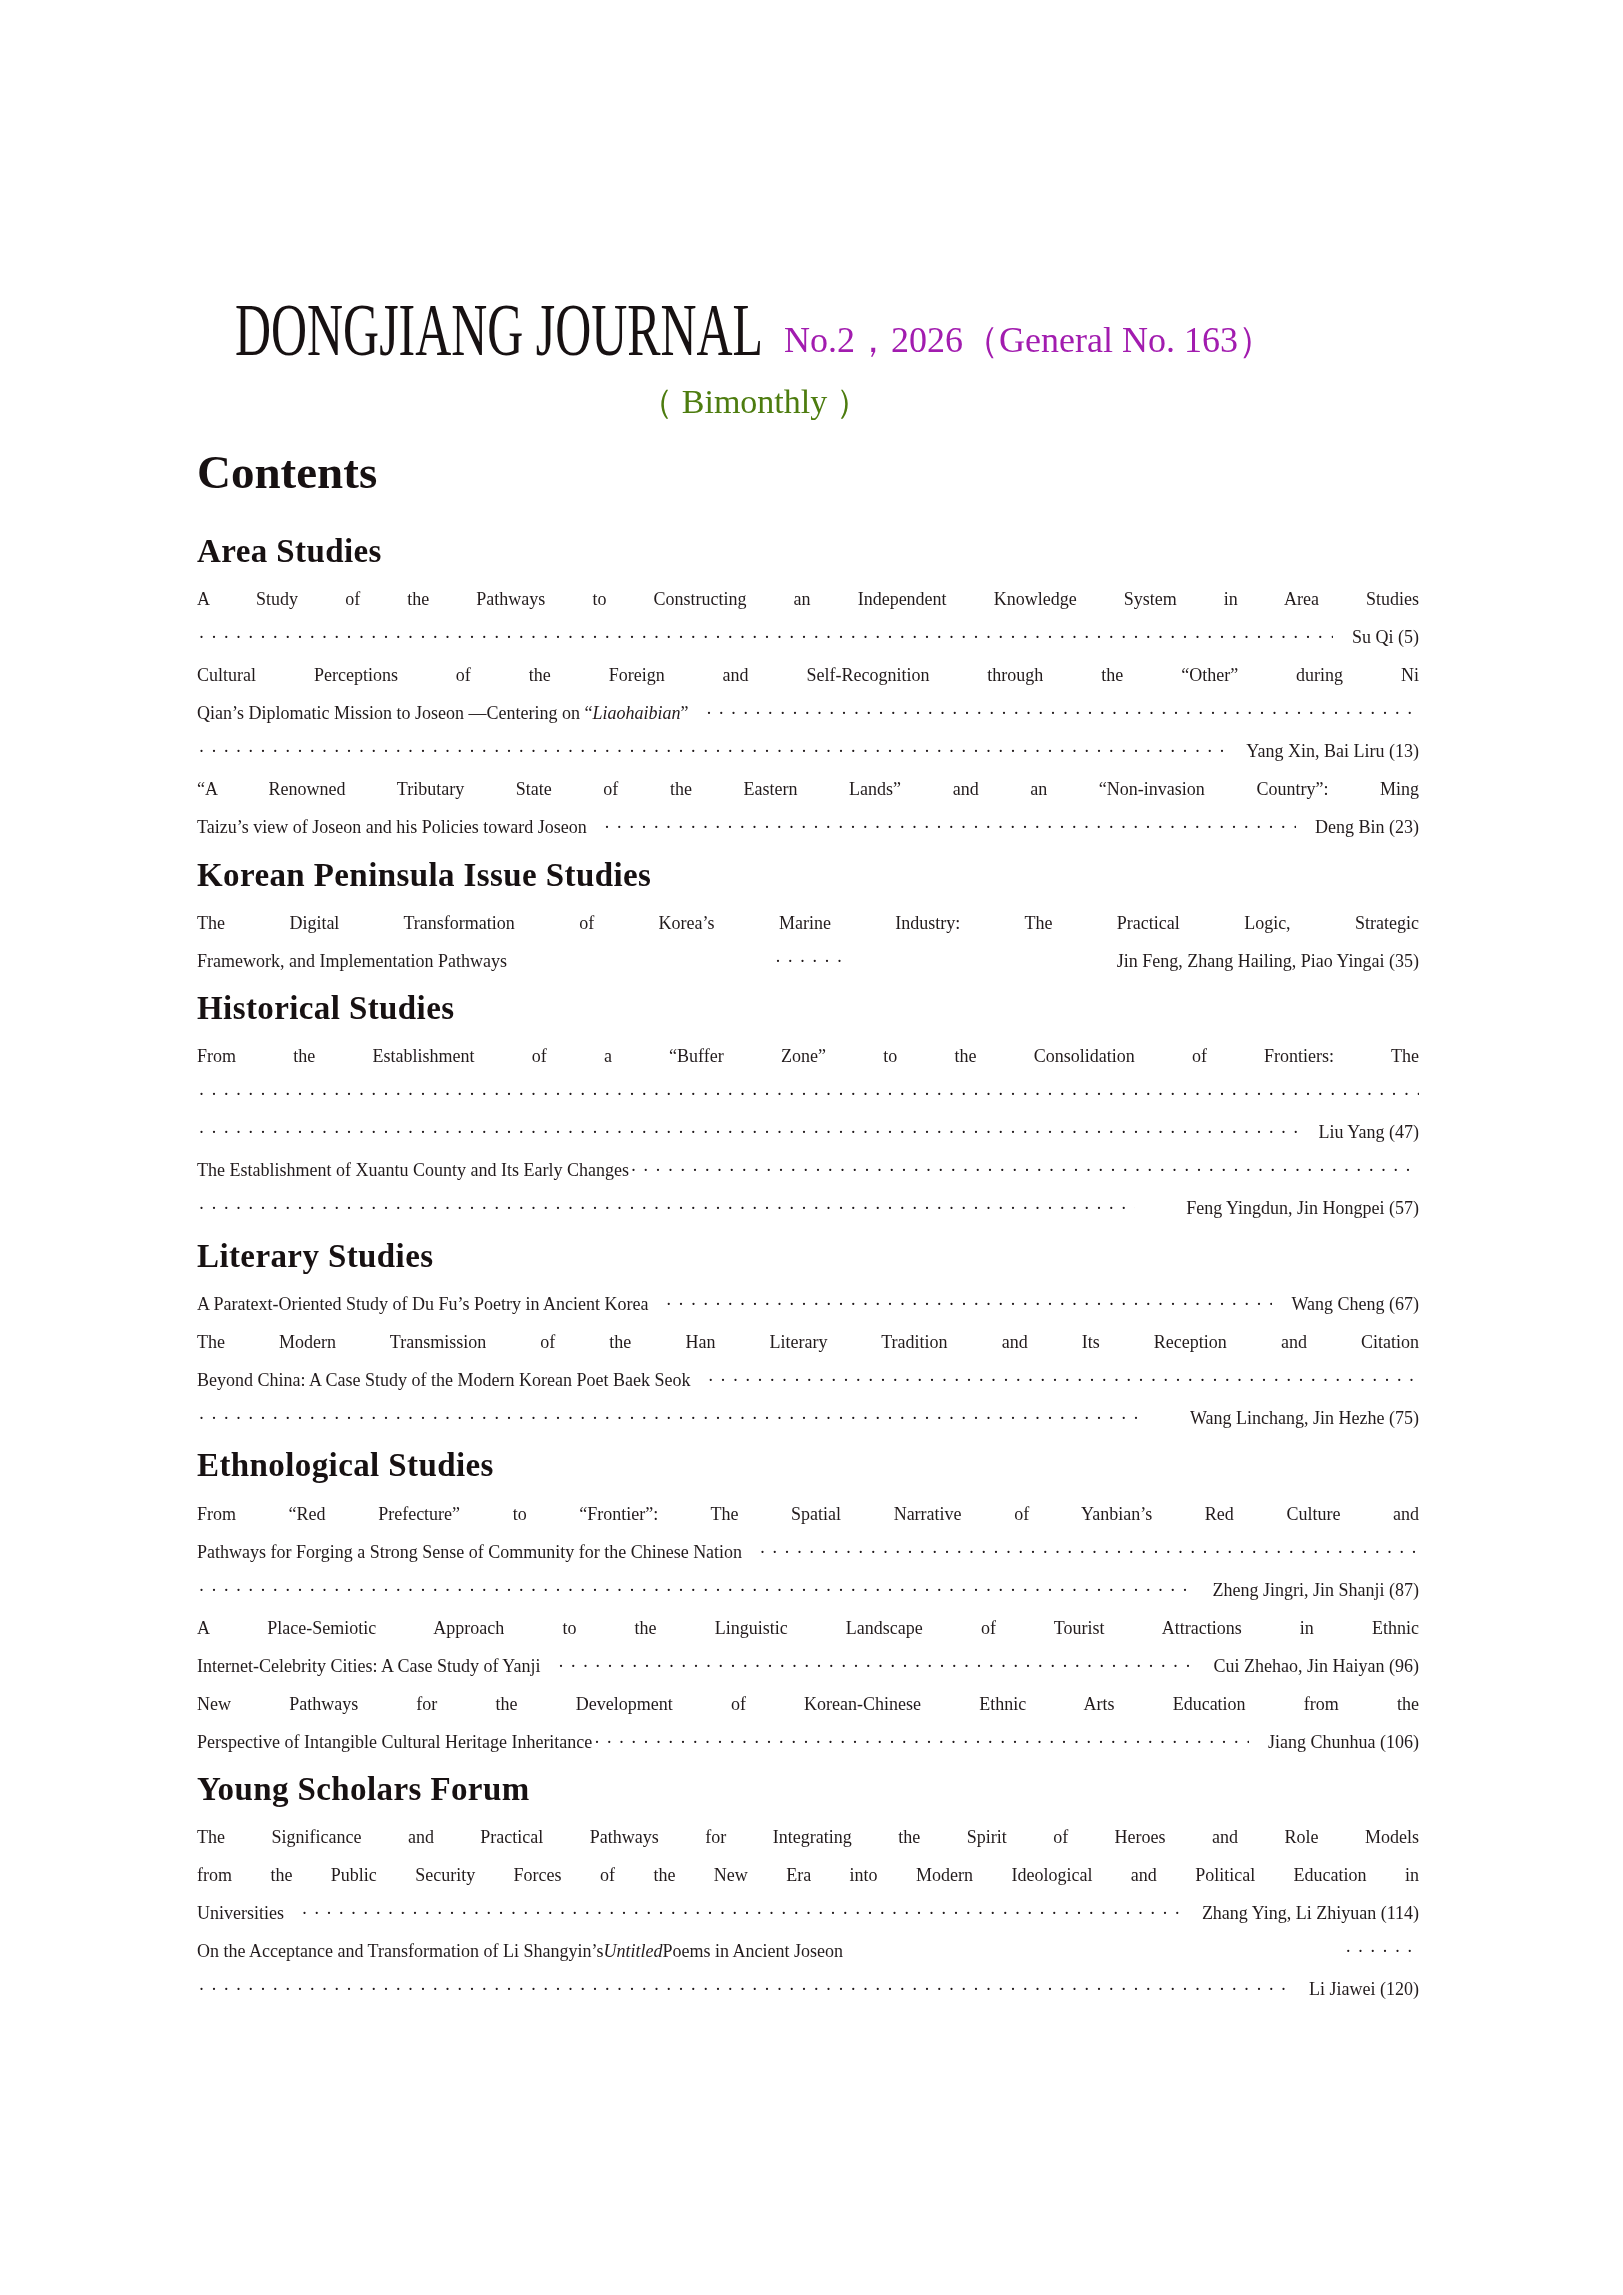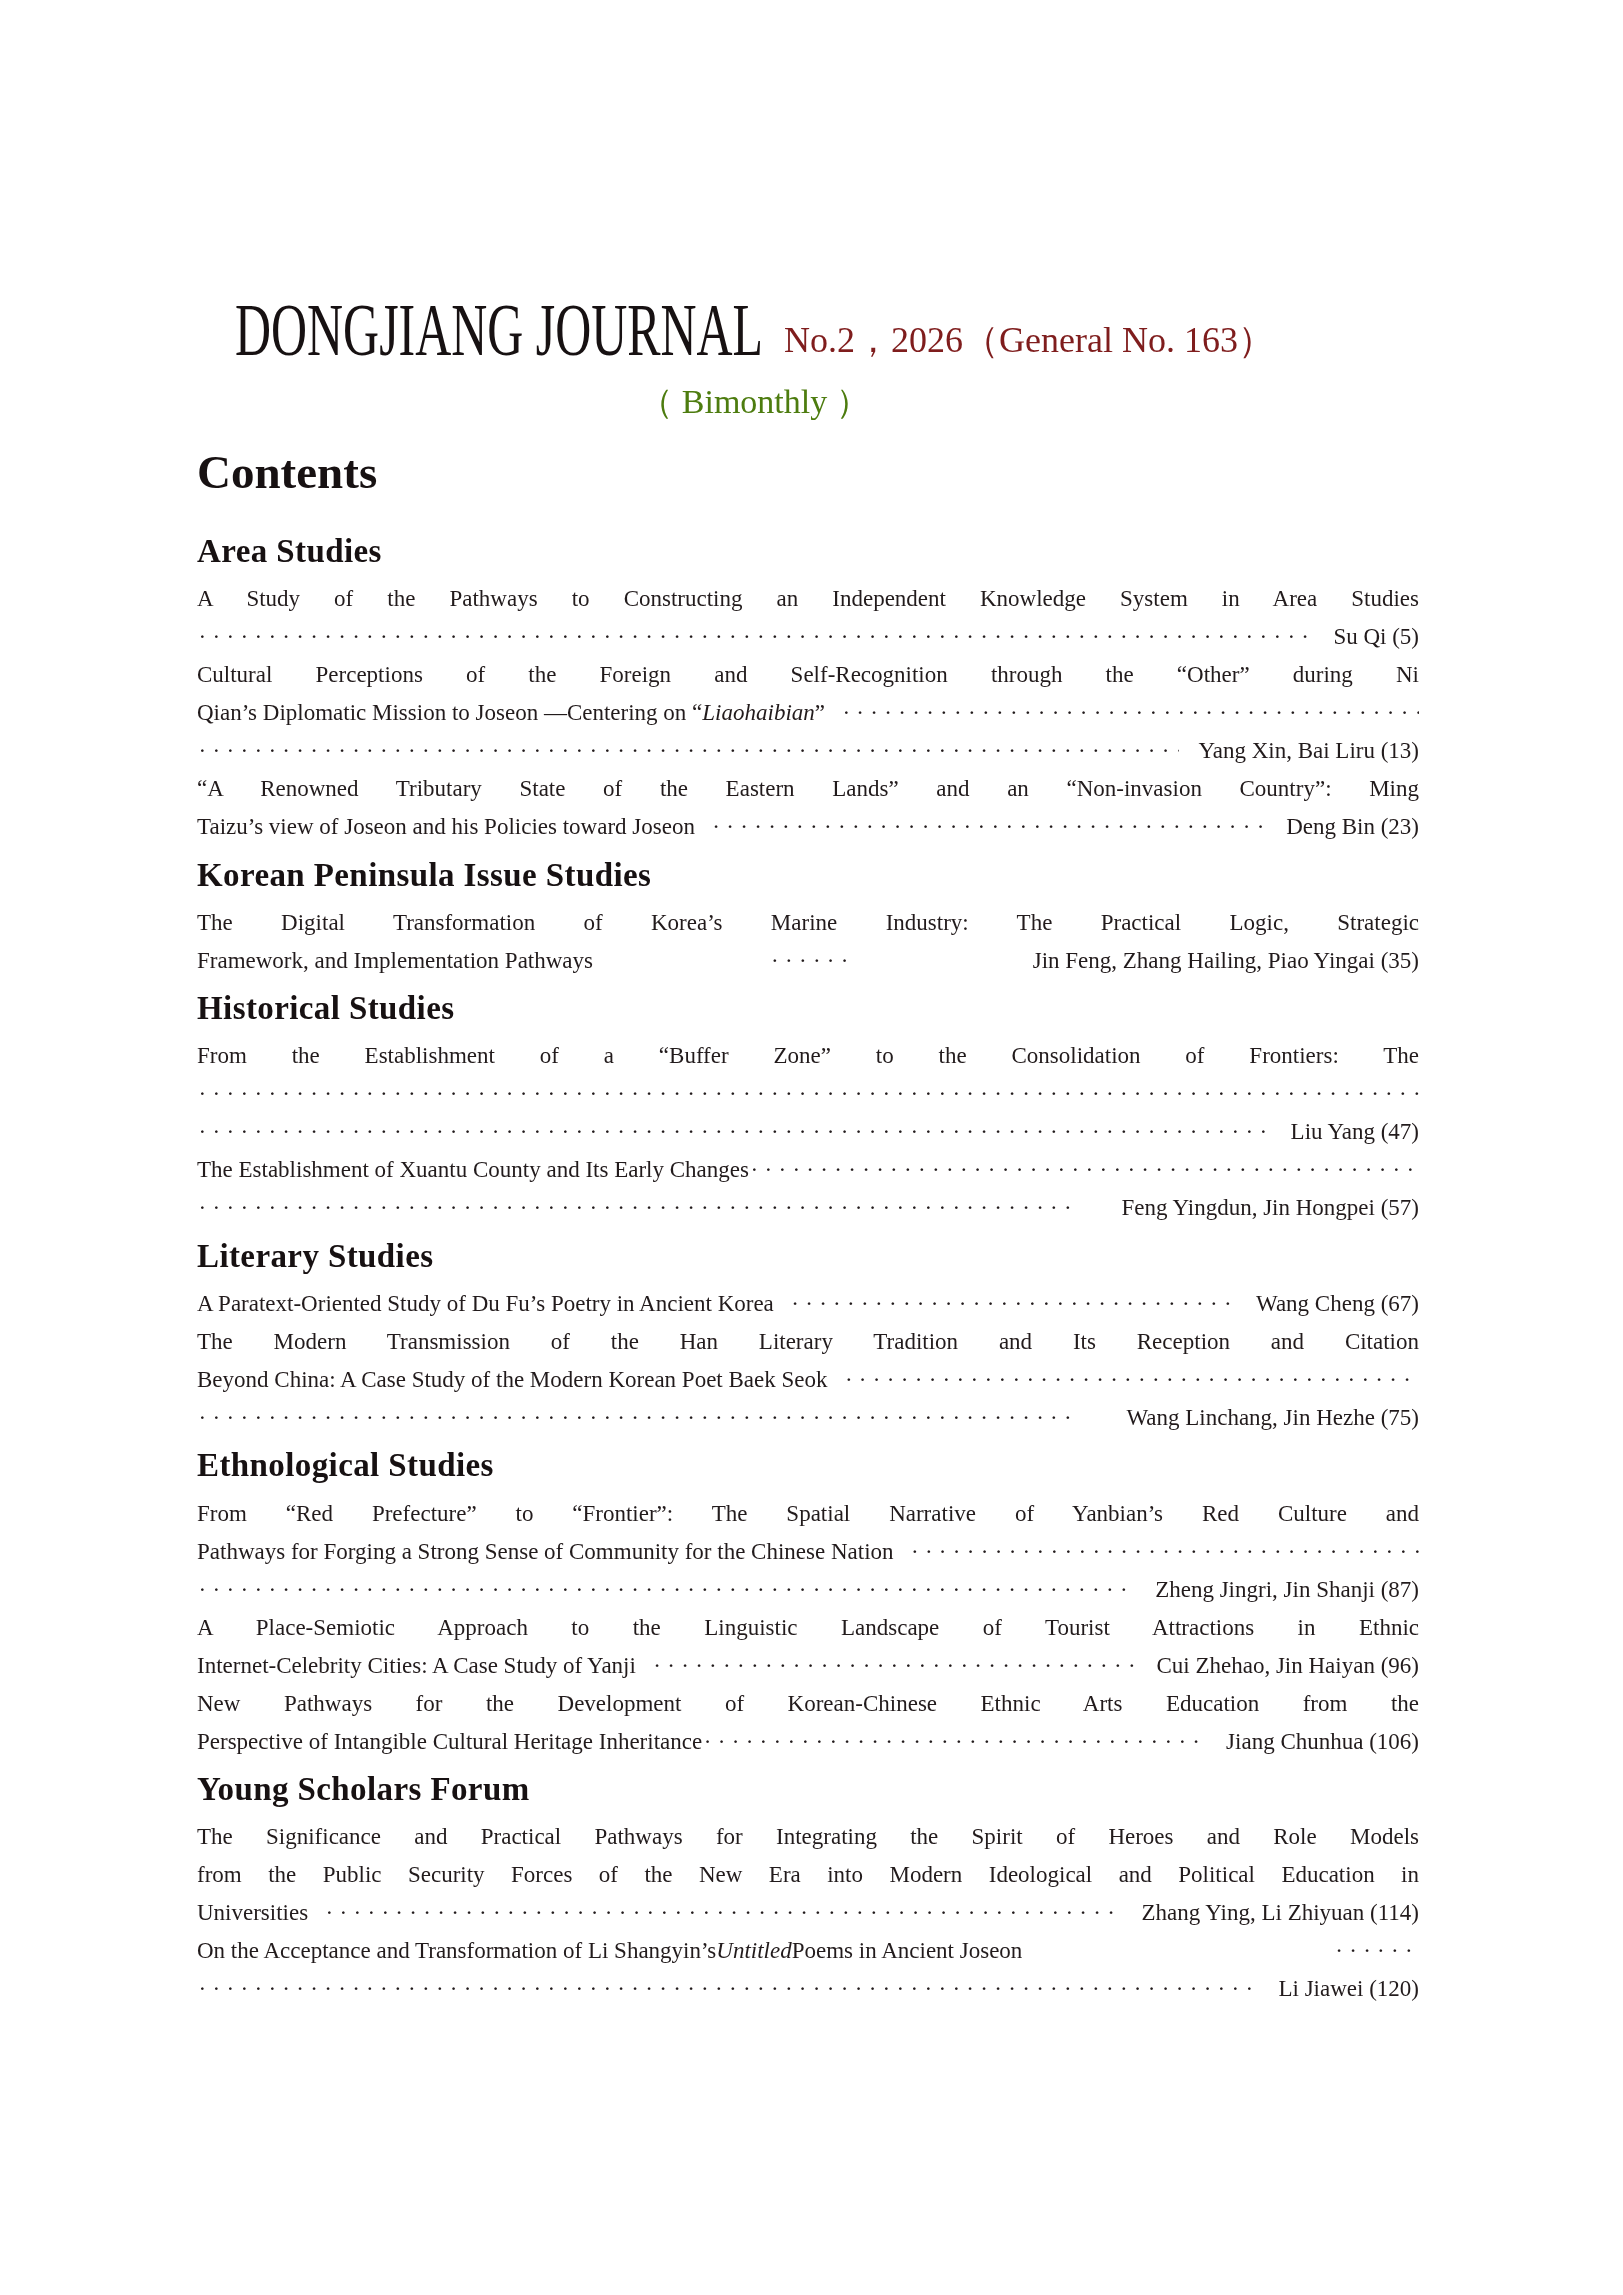--- a/index.html
+++ b/index.html
@@ -44,21 +44,21 @@
     font-weight: normal;
     letter-spacing: 0px;
     transform-origin: left bottom;
     color: #171112;
   }
   .jissue {
     font-size: 36px;
     line-height: 38px;
     margin-bottom: 6.3px;
     white-space: nowrap;
-    color: #7f1d1d;
+    color: #a21caf;
   }
   .bimonthly {
     margin-top: 17px;
     text-align: center;
     font-size: 34px;
     line-height: 40px;
     color: #4d7c0f;
   }
   .contents-title {
     margin-top: 24px;
@@ -75,21 +75,21 @@
   }
   .toc h2 {
     font-size: 33px;
     line-height: 37px;
     font-weight: bold;
     margin: 10.3px 0 10.3px 0;
     color: #171112;
     letter-spacing: 0.4px;
   }
   .line {
-    font-size: 23px;
+    font-size: 18px;
     height: 38px;
     line-height: 38px;
     color: #221b1c;
   }
   .line.j {
     text-align: justify;
     text-align-last: justify;
     overflow: hidden;
     max-height: 38px;
     word-spacing: 1.6px;

